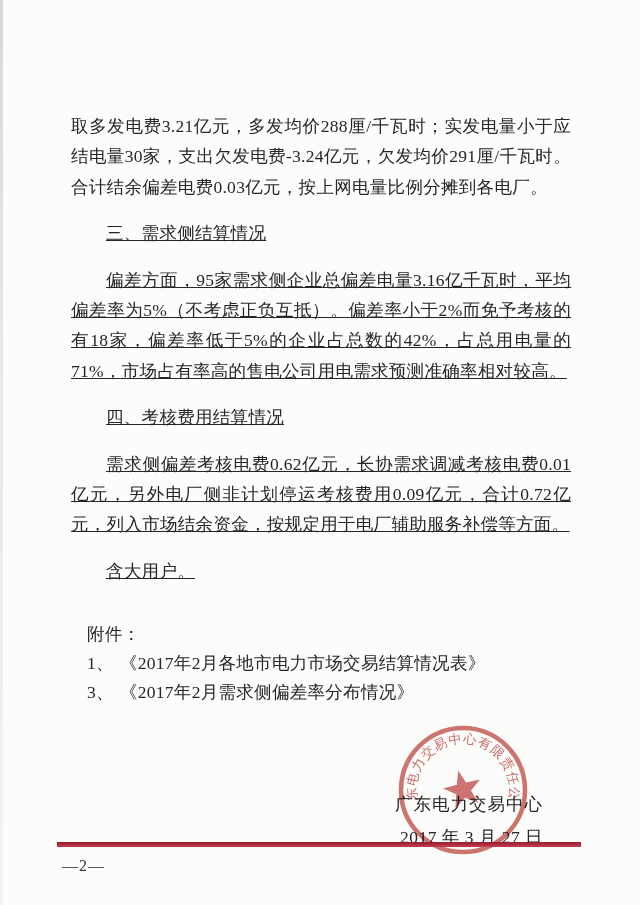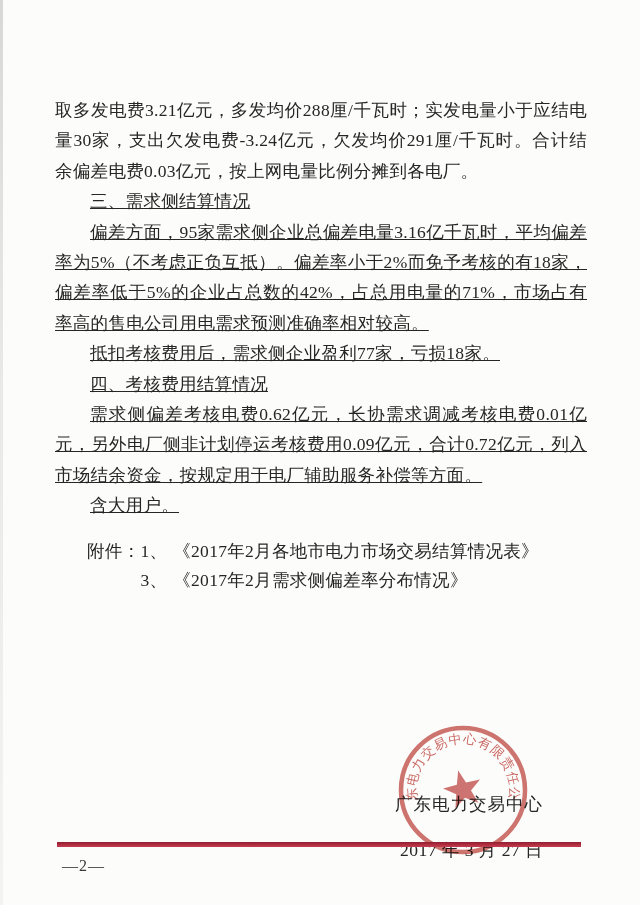--- a/index.html
+++ b/index.html
@@ -14,37 +14,38 @@
   .scan-edge {
     position:absolute; left:0; top:0; width:3px; height:905px;
     background:linear-gradient(180deg,#cfcfcd 0%,#e3e3e1 40%,#f1f1ef 100%);
     opacity:.8;
   }
   .content {
     position:absolute; left:55px; top:95px; width:532px;
     font-size:17.5px; line-height:30.4px;
     text-align:justify; letter-spacing:.3px;
   }
-  .content p { margin:0; }
+  .content p { margin:16px; }
   .content p.indent { text-indent:2em;text-decoration:underline; }
   .attachments {
     display:flex; align-items:flex-start;
-    margin-top:16px; margin-left:32px;
+    margin-top:34px; margin-left:32px;
     line-height:29px;
+    flex-direction:column;
   }
   .att-label { white-space:nowrap; }
   .att-list { }
   .att-row { white-space:nowrap; }
   .att-num { display:inline-block; margin-right:6px; }
   .signature {
     position:absolute; top:794px; left:368px; width:175px;
     text-align:right; font-size:17.5px; line-height:20px;
   }
   .signature .sig-org { letter-spacing:1px; }
-  .signature .sig-date { margin-top:26px; letter-spacing:.5px; }
+  .signature .sig-date { margin-top:13px; letter-spacing:.5px; }
   .seal {
     position:absolute; left:386px; top:711px; width:154px; height:174px;
     mix-blend-mode:multiply; opacity:.88;
     pointer-events:none;
   }
   .footer-line {
     position:absolute; left:57px; top:842px; width:524px; height:5px;
     background:linear-gradient(180deg,#8e1f31 0%,#b42c40 55%,#c04052 100%);
   }
   .page-number {
@@ -54,21 +55,20 @@
 </style>
 </head>
 <body>
 
 <div class="scan-edge"></div>
 
 <div class="content">
   <p>取多发电费3.21亿元，多发均价288厘/千瓦时；实发电量小于应结电量30家，支出欠发电费-3.24亿元，欠发均价291厘/千瓦时。合计结余偏差电费0.03亿元，按上网电量比例分摊到各电厂。</p>
   <p class="indent">三、需求侧结算情况</p>
   <p class="indent">偏差方面，95家需求侧企业总偏差电量3.16亿千瓦时，平均偏差率为5%（不考虑正负互抵）。偏差率小于2%而免予考核的有18家，偏差率低于5%的企业占总数的42%，占总用电量的71%，市场占有率高的售电公司用电需求预测准确率相对较高。</p>
-  <p class="indent">抵扣考核费用后，需求侧企业盈利77家，亏损18家。</p>
   <p class="indent">四、考核费用结算情况</p>
   <p class="indent">需求侧偏差考核电费0.62亿元，长协需求调减考核电费0.01亿元，另外电厂侧非计划停运考核费用0.09亿元，合计0.72亿元，列入市场结余资金，按规定用于电厂辅助服务补偿等方面。</p>
   <p class="indent">含大用户。</p>
 
   <div class="attachments">
     <span class="att-label">附件：</span>
     <div class="att-list">
       <div class="att-row">
         <span class="att-num">1、</span><span>《2017年2月各地市电力市场交易结算情况表》</span>
       </div>

